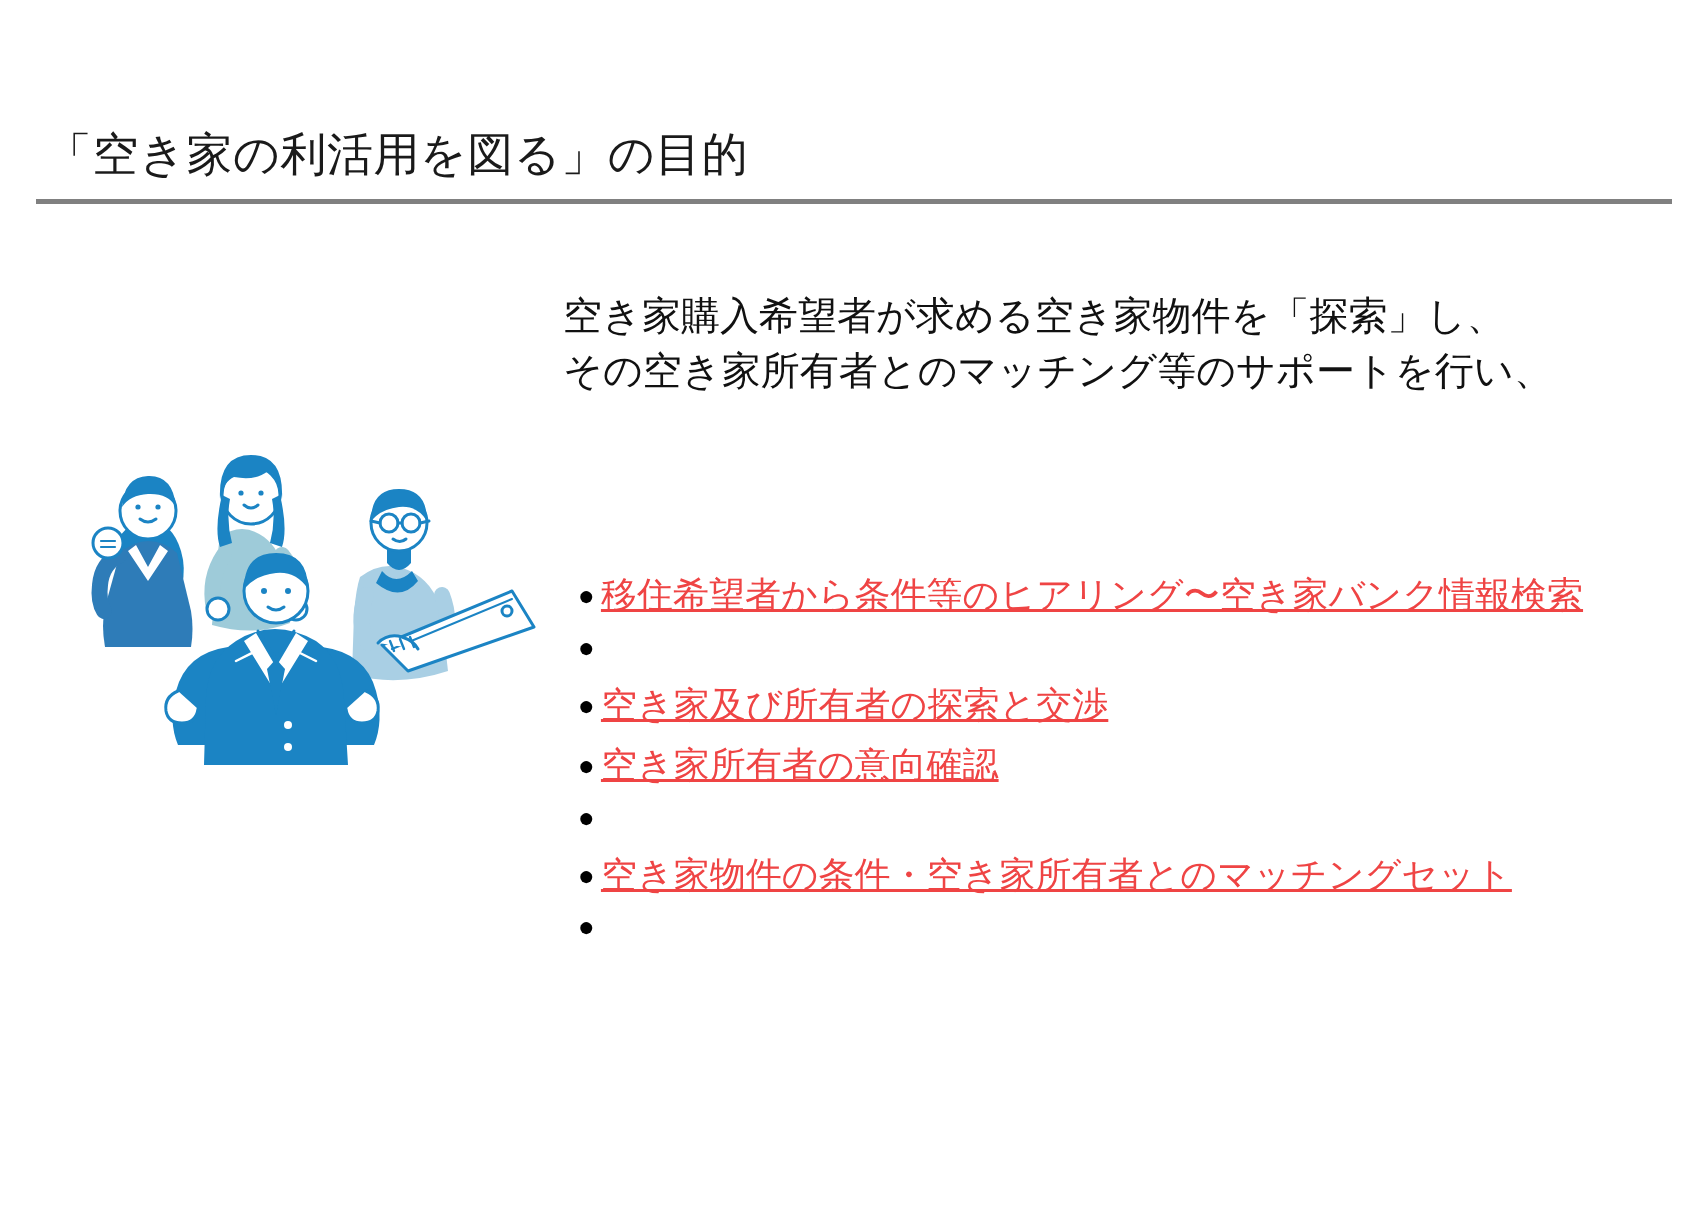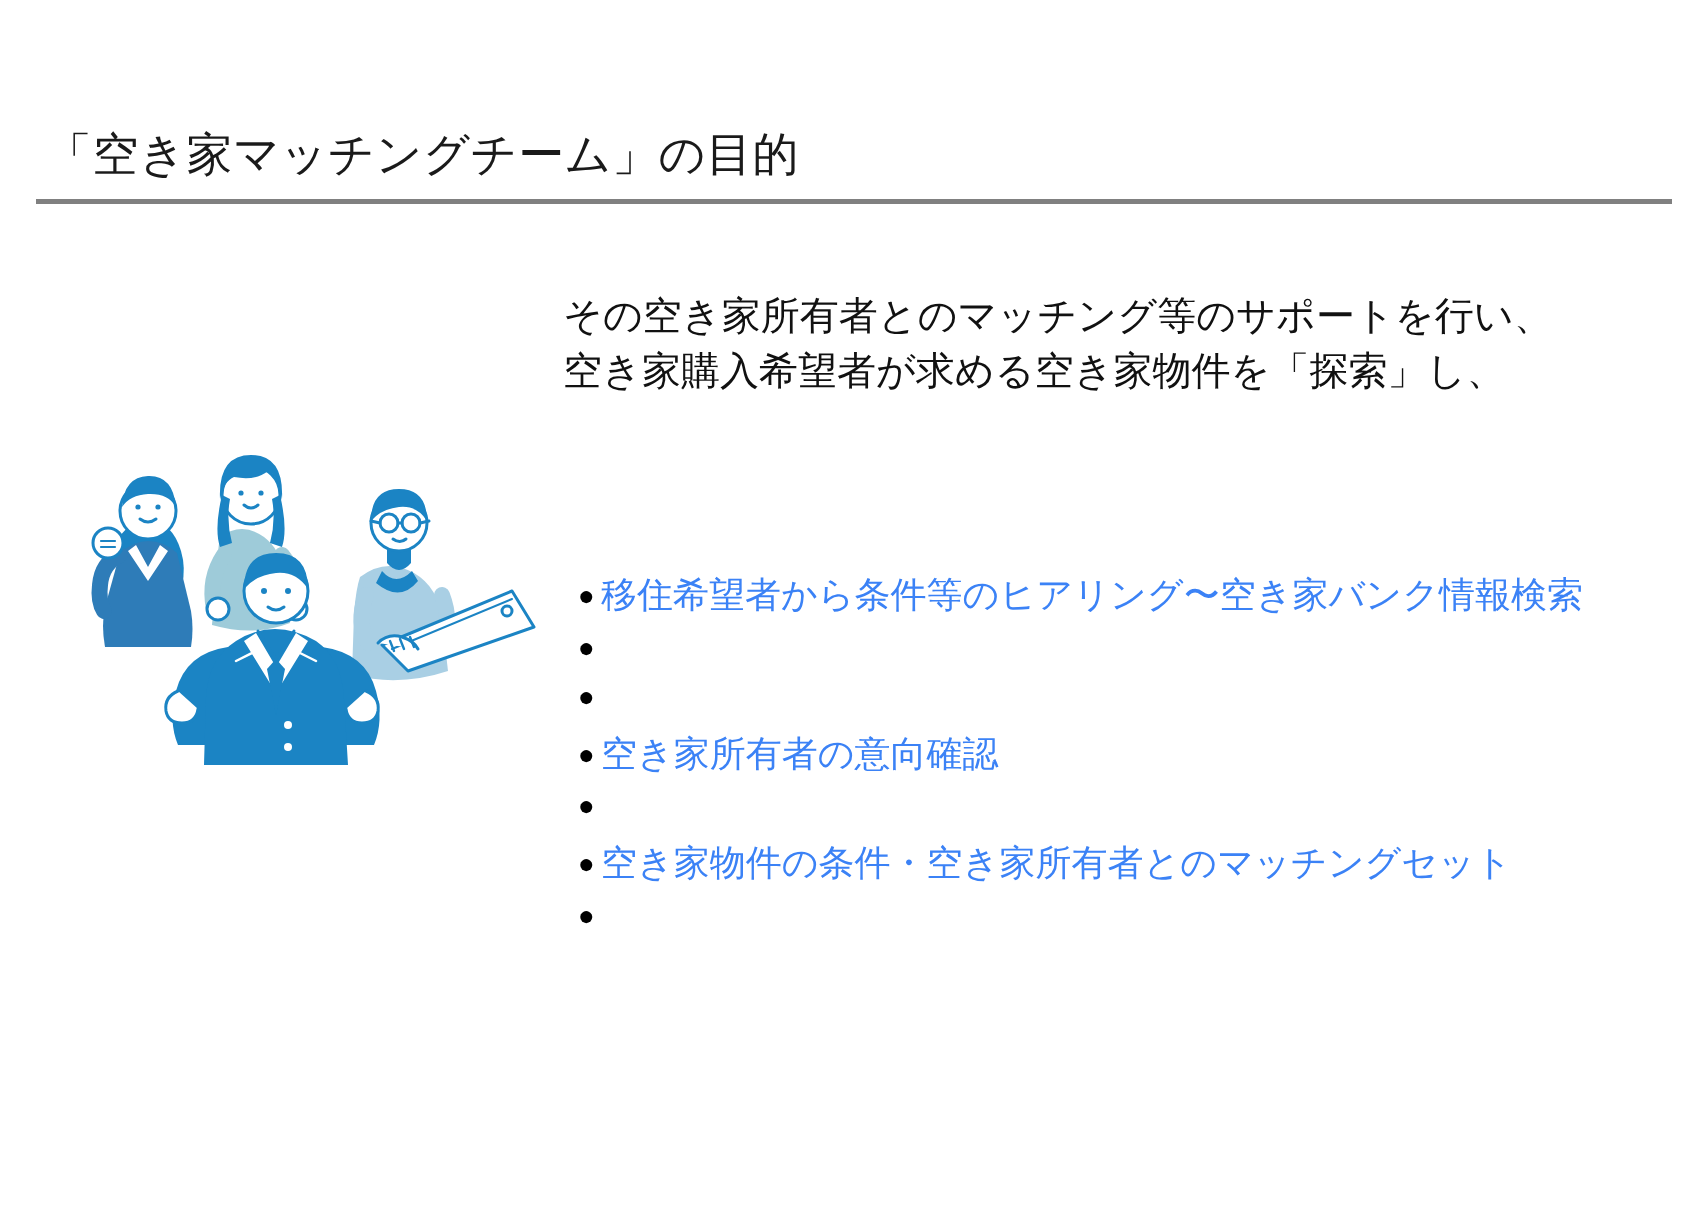--- a/index.html
+++ b/index.html
@@ -64,54 +64,56 @@
   .bullet-dot {
     font-size: 28px;
     line-height: 1;
     margin-right: 6px;
     color: #000;
     transform: translateY(-2px);
   }
   .bullet-text {
     font-size: 36px;
     line-height: 1.1;
-    color: #3b82f6;
+    color: #ef4444;
+    text-decoration: underline;
   }
 
   
   .illustration {
     position: absolute;
     left: 60px;
     top: 395px;
     width: 480px;
     height: 370px;
   }
   .illustration svg { display: block; }
 </style>
 </head>
 <body>
 
-<div class="slide-title">「空き家マッチングチーム」の目的</div>
+<div class="slide-title">「空き家の利活用を図る」の目的</div>
 <div class="title-rule"></div>
 
 <div class="lead">
+  <div>空き家購入希望者が求める空き家物件を「探索」し、</div>
   <div>その空き家所有者とのマッチング等のサポートを行い、</div>
-  <div>空き家購入希望者が求める空き家物件を「探索」し、</div>
 </div>
 
 <div class="bullets">
   <div class="bullet-row">
     <span class="bullet-dot">●</span>
     <span class="bullet-text">移住希望者から条件等のヒアリング〜空き家バンク情報検索</span>
   </div>
   <div class="bullet-row">
     <span class="bullet-dot">●</span>
   </div>
   <div class="bullet-row">
     <span class="bullet-dot">●</span>
+    <span class="bullet-text">空き家及び所有者の探索と交渉</span>
   </div>
   <div class="bullet-row">
     <span class="bullet-dot">●</span>
     <span class="bullet-text">空き家所有者の意向確認</span>
   </div>
   <div class="bullet-row">
     <span class="bullet-dot">●</span>
   </div>
   <div class="bullet-row">
     <span class="bullet-dot">●</span>

